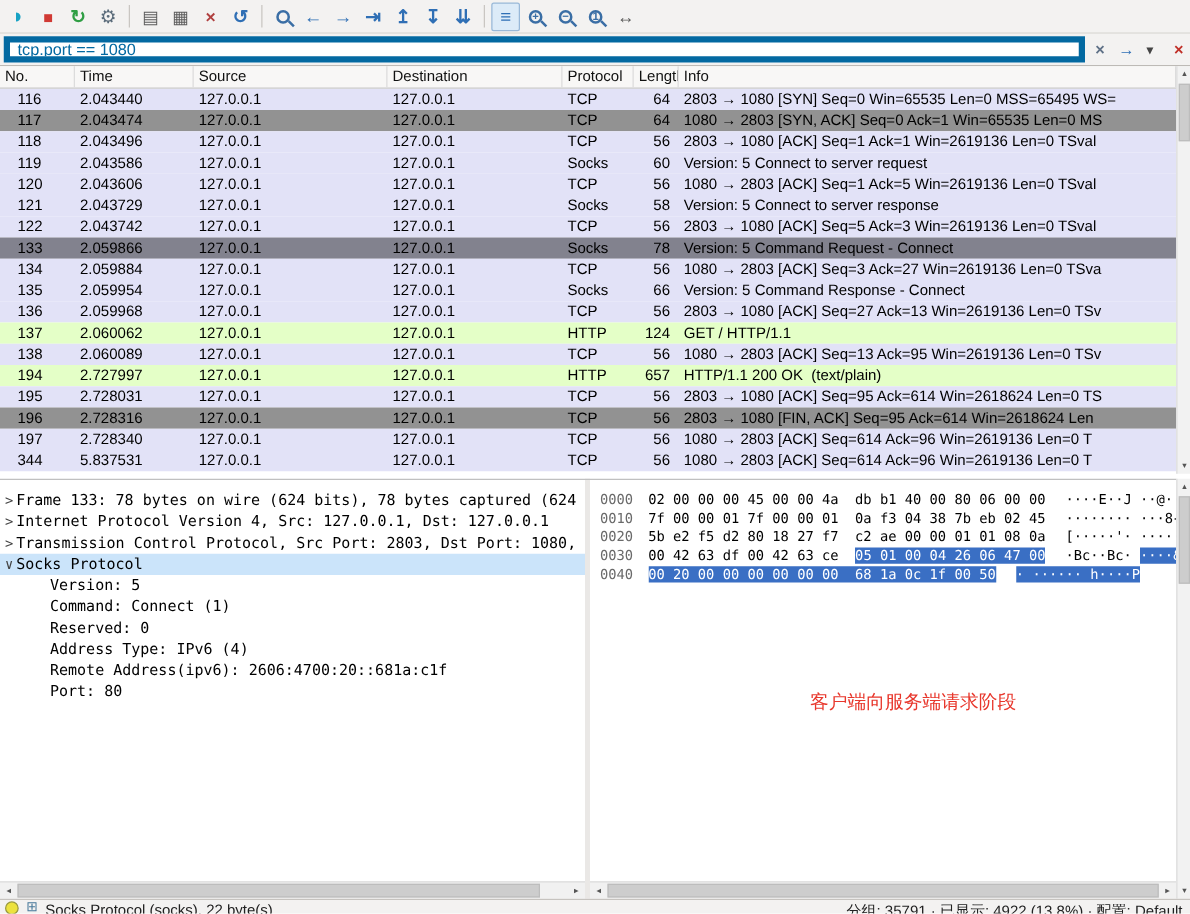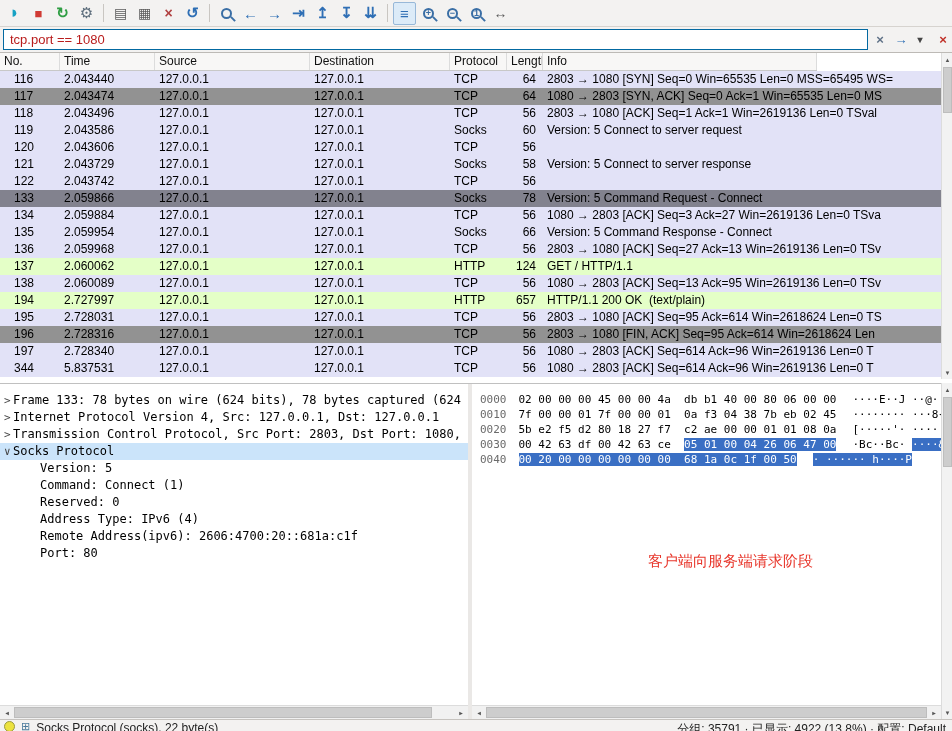--- a/index.html
+++ b/index.html
@@ -20,29 +20,29 @@
   .tbtn[data-name="go-to-packet-icon"],.tbtn[data-name="go-first-icon"],
   .tbtn[data-name="go-last-icon"],.tbtn[data-name="auto-scroll-icon"],
   .tbtn[data-name="colorize-icon"]{color:#2f6fb5;font-weight:bold;font-size:15px}
   .tbtn.pressed{background:#dcebf8;border:1px solid #98b8d8}
   .mag{width:11px;height:11px;border:2px solid #3a6ea5;border-radius:50%;position:relative;display:flex;align-items:center;justify-content:center}
   .mag::after{content:"";position:absolute;width:6px;height:2px;background:#3a6ea5;right:-6px;bottom:-3px;transform:rotate(45deg)}
   .mag-inner{font-size:9px;line-height:9px;color:#3a6ea5;font-weight:bold}
 
   
   #filterbar{position:absolute;left:0;top:27px;width:952px;height:26px;background:#f3f2f1;border-bottom:1px solid #bdbab6;display:flex;align-items:center;padding:2px 3px;gap:3px}
-  #filter-input{flex:1;height:21px;border:1px solid #0369a1;padding:0 6px;font-family:"Liberation Sans",sans-serif;font-size:13px;color:#b91c1c;background:#fff}
+  #filter-input{flex:1;height:21px;border:5px solid #0369a1;padding:0 6px;font-family:"Liberation Sans",sans-serif;font-size:13px;color:#0369a1;background:#fff}
   .fbtn{width:18px;height:20px;display:flex;align-items:center;justify-content:center;color:#5f7187;font-weight:bold;font-size:13px}
   .fbtn[data-name="filter-apply-button"]{color:#2f6fb5}
   .fbtn[data-name="filter-dropdown-button"]{color:#444;font-size:10px;width:14px}
   .fbtn[data-name="filter-edge-button"]{color:#c03028;width:12px;margin-left:7px;overflow:hidden}
 
   
   .grid7{display:grid;grid-template-columns:60px 95px 155px 140px 57px 36px minmax(0,1fr)}
-  #list-header{position:absolute;left:0;top:53px;width:817px;height:18px;background:#f8f7f6;border-bottom:1px solid #c8c8c8;font-size:12px;line-height:17px}
+  #list-header{position:absolute;left:0;top:53px;width:941px;height:18px;background:#f8f7f6;border-bottom:1px solid #c8c8c8;font-size:12px;line-height:17px}
   .hcell{border-right:1px solid #dcdcdc;padding-left:4px;overflow:hidden;white-space:nowrap;color:#111}
   #plist{position:absolute;left:0;top:71px;width:941px;height:367px;overflow:hidden}
   .prow{height:17px;line-height:17px;font-size:12px;overflow:hidden;color:#000}
   .c{overflow:hidden;white-space:pre;padding-left:4px}
   .c.no{padding-left:14px}
   .c.len{text-align:right;padding-right:7px;padding-left:0}
   .t-tcp{background:#e2e2f7}
   .t-http{background:#e4ffc7}
   .t-gray{background:#929292}
   .t-sel{background:#82828e}
@@ -188,37 +188,39 @@
         <span class="c len" data-name="col-length">60</span>
         <span class="c" data-name="col-info">Version: 5 Connect to server request</span>
       </div>
     <div class="prow grid7 t-tcp" data-name="packet-row">
         <span class="c no" data-name="col-no">120</span>
         <span class="c" data-name="col-time">2.043606</span>
         <span class="c" data-name="col-source">127.0.0.1</span>
         <span class="c" data-name="col-destination">127.0.0.1</span>
         <span class="c" data-name="col-protocol">TCP</span>
         <span class="c len" data-name="col-length">56</span>
+        <span class="c" data-name="col-info">1080 → 2803 [ACK] Seq=1 Ack=5 Win=2619136 Len=0 TSval</span>
       </div>
     <div class="prow grid7 t-tcp" data-name="packet-row">
         <span class="c no" data-name="col-no">121</span>
         <span class="c" data-name="col-time">2.043729</span>
         <span class="c" data-name="col-source">127.0.0.1</span>
         <span class="c" data-name="col-destination">127.0.0.1</span>
         <span class="c" data-name="col-protocol">Socks</span>
         <span class="c len" data-name="col-length">58</span>
         <span class="c" data-name="col-info">Version: 5 Connect to server response</span>
       </div>
     <div class="prow grid7 t-tcp" data-name="packet-row">
         <span class="c no" data-name="col-no">122</span>
         <span class="c" data-name="col-time">2.043742</span>
         <span class="c" data-name="col-source">127.0.0.1</span>
         <span class="c" data-name="col-destination">127.0.0.1</span>
         <span class="c" data-name="col-protocol">TCP</span>
         <span class="c len" data-name="col-length">56</span>
+        <span class="c" data-name="col-info">2803 → 1080 [ACK] Seq=5 Ack=3 Win=2619136 Len=0 TSval</span>
       </div>
     <div class="prow grid7 t-sel" data-name="packet-row-selected">
         <span class="c no" data-name="col-no">133</span>
         <span class="c" data-name="col-time">2.059866</span>
         <span class="c" data-name="col-source">127.0.0.1</span>
         <span class="c" data-name="col-destination">127.0.0.1</span>
         <span class="c" data-name="col-protocol">Socks</span>
         <span class="c len" data-name="col-length">78</span>
         <span class="c" data-name="col-info">Version: 5 Command Request - Connect</span>
       </div>

